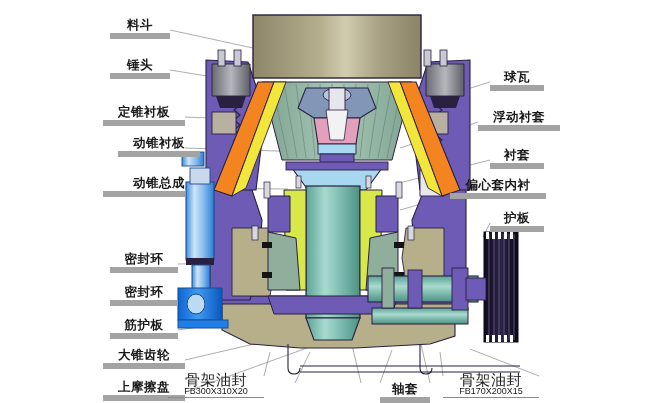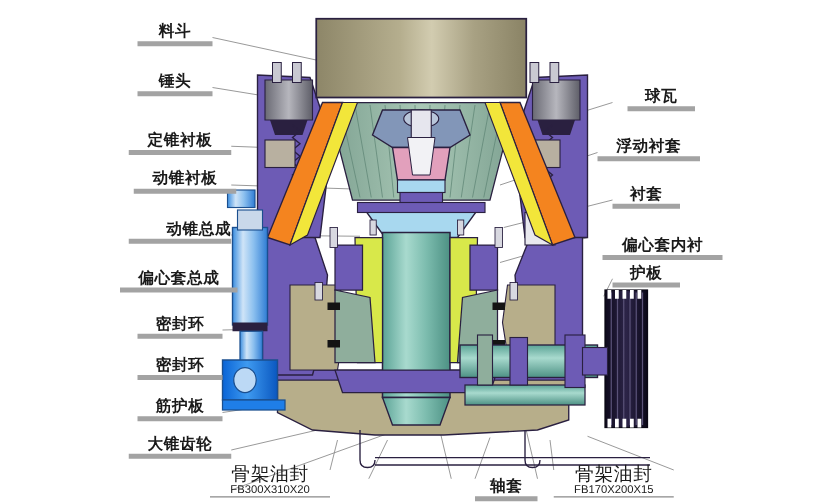--- a/index.html
+++ b/index.html
@@ -22,21 +22,21 @@
   .label {
     position: absolute;
     color: #1a1a1a;
     font-size: 12.5px;
     line-height: 14px;
     white-space: nowrap;
     letter-spacing: 0.5px;
     font-weight: 600;
     text-align: center;
     padding-bottom: 1px;
-    border-bottom: 4px solid #a3a3a3;
+    border-bottom: 6px solid #a3a3a3;
   }
   .label-group {
     position: absolute;
     text-align: center;
     border-bottom: 1px solid #8a8a8a;
     padding-bottom: 1px;
   }
   .label-group .main {
     display: block;
     color: #1a1a1a;
@@ -277,52 +277,52 @@
 
   <div class="label" style="left:110px; top:18px; width:60px;">
     <span>料斗</span>
   </div>
   <div class="label" style="left:110px; top:58px; width:60px;">
     <span>锤头</span>
   </div>
   <div class="label" style="left:103px; top:105px; width:82px;">
     <span>定锥衬板</span>
   </div>
-  <div class="label" style="left:107px; top:136px; width:82px;font-family:Liberation Mono, monospace;">
+  <div class="label" style="left:118px; top:136px; width:82px;">
     <span>动锥衬板</span>
   </div>
   <div class="label" style="left:103px; top:176px; width:82px;text-align:right;">
     <span>动锥总成</span>
   </div>
-  <div class="label" style="left:96px; top:215px; width:94px;">
-    <span>偏心套总成</span>
-  </div>
   <div class="label" style="left:110px; top:252px; width:68px;">
     <span>密封环</span>
   </div>
   <div class="label" style="left:110px; top:285px; width:68px;">
     <span>密封环</span>
   </div>
   <div class="label" style="left:103px; top:348px; width:82px;">
     <span>大锥齿轮</span>
   </div>
   <div class="label" style="left:110px; top:318px; width:68px;">
     <span>筋护板</span>
   </div>
-
-  <div class="label" style="left:502px; top:70px; width:54px;">
+  <div class="label" style="left:103px; top:380px; width:82px;">
+    <span>上摩擦盘</span>
+  </div>
+
+  <div class="label" style="left:490px; top:70px; width:54px;">
     <span>球瓦</span>
   </div>
   <div class="label" style="left:478px; top:110px; width:82px;">
     <span>浮动衬套</span>
   </div>
   <div class="label" style="left:490px; top:148px; width:54px;">
     <span>衬套</span>
   </div>
-  <div class="label" style="left:482px; top:178px; width:96px;margin-top:11px;">
+  <div class="label" style="left:450px; top:178px; width:96px;">
     <span>偏心套内衬</span>
   </div>
   <div class="label" style="left:490px; top:211px; width:54px;">
     <span>护板</span>
   </div>
 
   <div class="label-group" style="left:168px; top:373px; width:96px;">
     <span class="main">骨架油封</span>
     <span class="code">FB300X310X20</span>
   </div>

